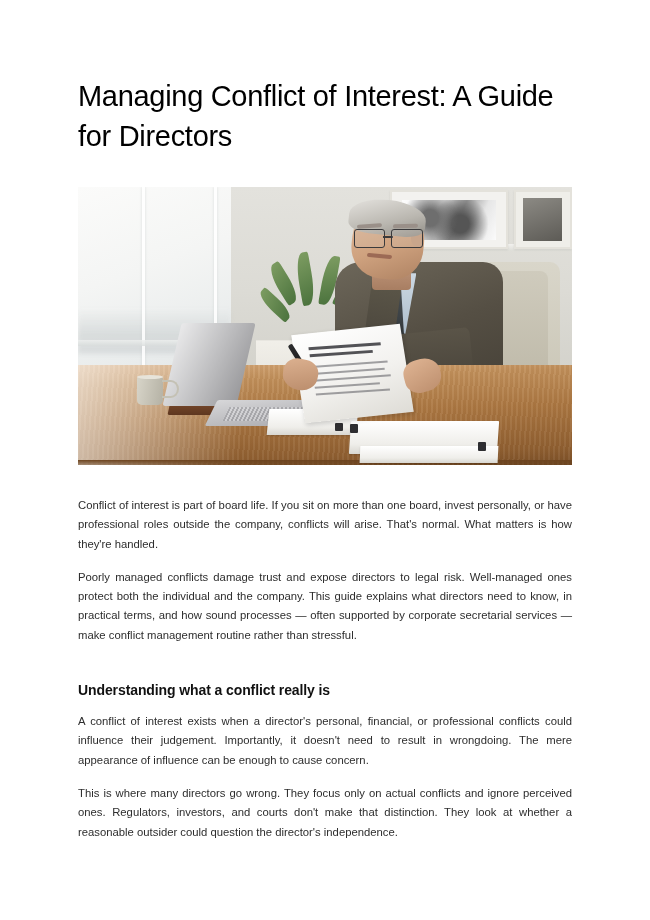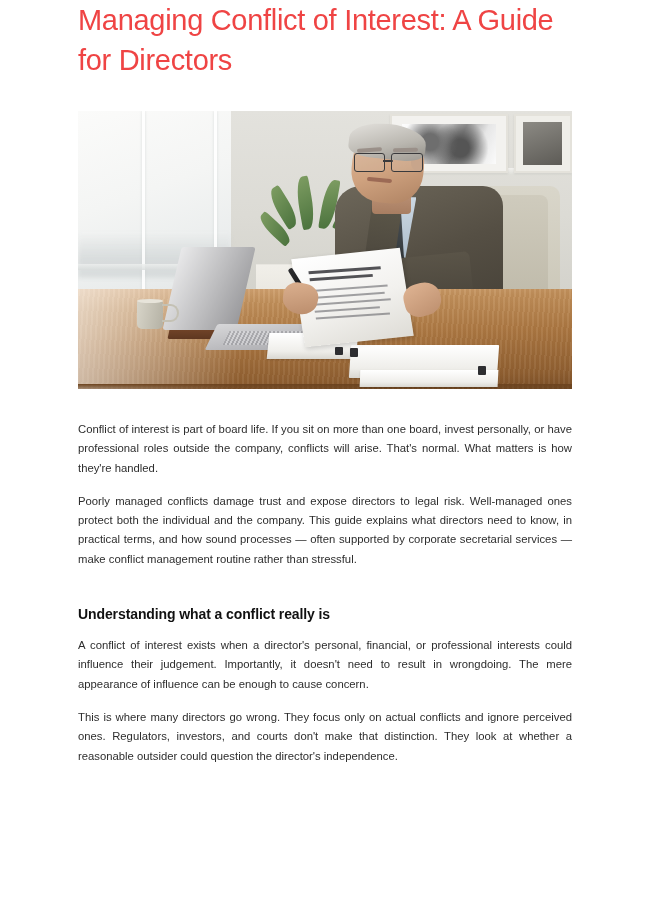--- a/index.html
+++ b/index.html
@@ -27,22 +27,23 @@
     top: 0;
     width: 494px;
   }
 
   
   .doc-title {
     font-size: 29px;
     line-height: 40px;
     font-weight: 400;
     letter-spacing: -0.3px;
-    color: #ef4444;
+    color: #000000;
     margin: 0;
+    padding-top: 76px;
     max-width: 490px;
   }
 
   
   .hero {
     position: relative;
     width: 494px;
     height: 278px;
     margin-top: 31px;
     overflow: hidden;
@@ -450,20 +451,20 @@
     </div>
 
     <div class="body-text">
 
       <p class="para">Conflict of interest is part of board life. If you sit on more than one board, invest personally, or have professional roles outside the company, conflicts will arise. That's normal. What matters is how they're handled.</p>
 
       <p class="para">Poorly managed conflicts damage trust and expose directors to legal risk. Well-managed ones protect both the individual and the company. This guide explains what directors need to know, in practical terms, and how sound processes — often supported by corporate secretarial services — make conflict management routine rather than stressful.</p>
 
       <h2 class="section-heading">Understanding what a conflict really is</h2>
 
-      <p class="para">A conflict of interest exists when a director's personal, financial, or professional interests could influence their judgement. Importantly, it doesn't need to result in wrongdoing. The mere appearance of influence can be enough to cause concern.</p>
+      <p class="para">A conflict of interest exists when a director's personal, financial, or professional conflicts could influence their judgement. Importantly, it doesn't need to result in wrongdoing. The mere appearance of influence can be enough to cause concern.</p>
 
       <p class="para">This is where many directors go wrong. They focus only on actual conflicts and ignore perceived ones. Regulators, investors, and courts don't make that distinction. They look at whether a reasonable outsider could question the director's independence.</p>
 
     </div>
 
   </div>
 </div>
 
 </body></html>

